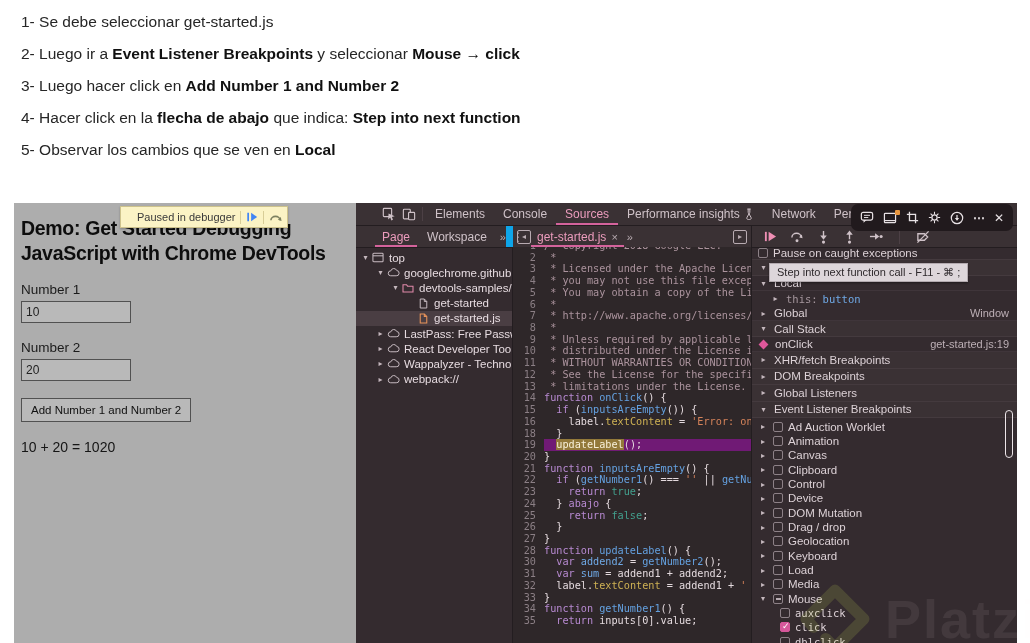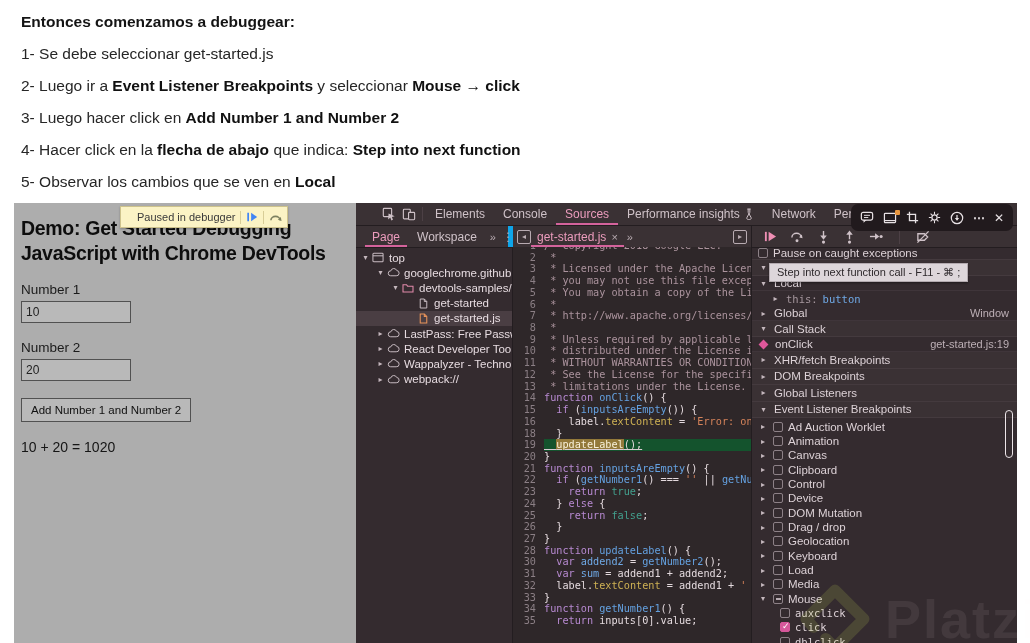--- a/index.html
+++ b/index.html
@@ -31,21 +31,21 @@
   .dt-icobtn{display:flex;align-items:center;justify-content:center;width:20px;height:20px;flex-shrink:0;}
   .vsep{width:1px;height:14px;background:#4c4045;margin:0 3px;flex-shrink:0;}
   .dt-tab{padding:0 9px;line-height:21px;color:#cfc2c8;white-space:nowrap;display:flex;align-items:center;gap:4px;}
   .dt-tab.sel{color:#ec9cbd;box-shadow:inset 0 -2px 0 #d4639c;}
   .overlay-cluster{position:absolute;top:1px;right:4px;height:27px;background:#211a1d;border-radius:7px;
                    display:flex;align-items:center;gap:9px;padding:0 9px;z-index:6;}
   .oc-ic{position:relative;display:flex;align-items:center;color:#e8e2e5;font-size:12px;}
   .badge{position:absolute;top:-2px;right:-3px;width:5px;height:5px;border-radius:1px;background:#e8963f;}
   .dt-row2{height:21px;background:#3a3134;border-bottom:1px solid #231d20;display:flex;}
   .sec{display:flex;align-items:center;box-sizing:border-box;}
-  .sec1{width:157px;border-right:5px solid #0ea5e9;padding-left:9px;gap:3px;}
+  .sec1{width:157px;border-right:7px solid #0ea5e9;padding-left:19px;gap:3px;}
   .sec2{width:239px;border-right:1px solid #231d20;padding:0 4px;}
   .sec3{flex:1;gap:13px;padding-left:12px;}
   .mini-tab{padding:0 7px;line-height:20px;color:#cfc2c8;}
   .mini-tab.sel{color:#ec9cbd;box-shadow:inset 0 -2px 0 #d4639c;}
   .chev{color:#b8abb1;font-size:11px;padding:0 3px;}
   .kebab{color:#b8abb1;font-size:12px;margin-left:auto;padding-right:8px;}
   .edit-tab{display:flex;align-items:center;gap:5px;color:#ec9cbd;box-shadow:inset 0 -2px 0 #d4639c;
             padding:0 6px;line-height:20px;}
   .edit-tab .x{color:#b8abb1;font-size:11px;}
   .sqico{width:12px;height:12px;border:1px solid #b8abb1;border-radius:2px;color:#b8abb1;font-size:8px;
@@ -56,21 +56,21 @@
   .tree-row{height:15.2px;display:flex;align-items:center;font-size:11.5px;color:#e6dbe0;white-space:nowrap;overflow:hidden;}
   .tree-row.sel{background:#4a3e43;}
   .caret{width:11px;text-align:center;font-size:8px;color:#c4b7bd;flex-shrink:0;}
   .ticon{width:14px;display:flex;justify-content:center;margin-right:4px;flex-shrink:0;}
   
   .editor{width:239px;border-right:1px solid #231d20;background:#2e2729;overflow:hidden;box-sizing:border-box;flex-shrink:0;}
   .codewrap{margin-top:-7px;}
   .cl{display:flex;height:11.72px;line-height:11.75px;font-family:"DejaVu Sans Mono",monospace;font-size:10.2px;white-space:pre;}
   .ln{width:23px;text-align:right;padding-right:8px;color:#8b7f85;flex-shrink:0;}
   .cc{flex:1;overflow:hidden;}
-  .cl.exec .cc{background:#14532d;text-decoration:underline;}
+  .cl.exec .cc{background:#701a75;}
   .cm{color:#ab939d}.kw{color:#b88ad2}.fn{color:#64a1e0}.pr{color:#cfb254}
   .st{color:#d6835a}.lit{color:#43a08e}.vr{color:#6fa9e6}.pl{color:#e4dade}
   .tok-hl{background:#93793a;color:#f8f0d9;}
   
   .sb{flex:1;position:relative;display:flex;flex-direction:column;}
   .sb-row{display:flex;align-items:center;border-bottom:1px solid #443a3e;padding-left:6px;flex-shrink:0;
           font-size:11.5px;color:#ddd2d7;gap:5px;box-sizing:border-box;}
   .sb-check{height:13px;}
   .sb-h{height:16px;background:#3a3134;}
   .sb-sub{height:15px;border-bottom:1px solid #3f353a;}
@@ -88,21 +88,20 @@
   .thumb{position:absolute;right:4px;top:163px;width:6px;height:46px;border:1.5px solid #ece5e8;border-radius:4px;}
   
   .wm{position:absolute;right:-8px;bottom:-12px;display:flex;align-items:center;gap:14px;pointer-events:none;z-index:8;}
   .wm-text{font-size:54px;font-weight:bold;letter-spacing:2px;color:rgba(255,240,245,0.075);}
   svg{display:block;}
 </style>
 </head>
 <body>
 
 <div class="doc">
-  <div class="doc-h">Entonces comenzamos a debuggear:</div>
   <div id="doc-steps">
       <div class="doc-step"><span>1- Se debe seleccionar get-started.js</span></div>
       <div class="doc-step"><span>2- Luego ir a </span><b>Event Listener Breakpoints</b><span> y seleccionar </span><b>Mouse → click</b></div>
       <div class="doc-step"><span>3- Luego hacer click en </span><b>Add Number 1 and Number 2</b></div>
       <div class="doc-step"><span>4- Hacer click en la </span><b>flecha de abajo</b><span> que indica: </span><b>Step into next function</b></div>
       <div class="doc-step"><span>5- Observar los cambios que se ven en </span><b>Local</b></div>
     </div>
 </div>
 
 <div class="demo">
@@ -388,21 +387,21 @@
           <div class="cl"><span class="ln">13</span><span class="cc"><span class="cm"> * limitations under the License. */</span></span></div>
           <div class="cl"><span class="ln">14</span><span class="cc"><span class="kw">function </span><span class="fn">onClick</span><span class="pl">() {</span></span></div>
           <div class="cl"><span class="ln">15</span><span class="cc"><span class="kw">  if </span><span class="pl">(</span><span class="fn">inputsAreEmpty</span><span class="pl">()) {</span></span></div>
           <div class="cl"><span class="ln">16</span><span class="cc"><span class="pl">    label.</span><span class="pr">textContent</span><span class="pl"> = </span><span class="st">'Error: one o</span></span></div>
           <div class="cl"><span class="ln">18</span><span class="cc"><span class="pl">  }</span></span></div>
           <div class="cl exec"><span class="ln">19</span><span class="cc"><span class="pl">  </span><span class="pl tok-hl">updateLabel</span><span class="pl">();</span></span></div>
           <div class="cl"><span class="ln">20</span><span class="cc"><span class="pl">}</span></span></div>
           <div class="cl"><span class="ln">21</span><span class="cc"><span class="kw">function </span><span class="fn">inputsAreEmpty</span><span class="pl">() {</span></span></div>
           <div class="cl"><span class="ln">22</span><span class="cc"><span class="kw">  if </span><span class="pl">(</span><span class="fn">getNumber1</span><span class="pl">() === </span><span class="st">''</span><span class="pl"> || </span><span class="fn">getNumbe</span></span></div>
           <div class="cl"><span class="ln">23</span><span class="cc"><span class="kw">    return </span><span class="lit">true</span><span class="pl">;</span></span></div>
-          <div class="cl"><span class="ln">24</span><span class="cc"><span class="pl">  } </span><span class="kw">else</span><span class="pl"> {</span></span></div>
+          <div class="cl"><span class="ln">24</span><span class="cc"><span class="pl">  } </span><span class="kw">abajo</span><span class="pl"> {</span></span></div>
           <div class="cl"><span class="ln">25</span><span class="cc"><span class="kw">    return </span><span class="lit">false</span><span class="pl">;</span></span></div>
           <div class="cl"><span class="ln">26</span><span class="cc"><span class="pl">  }</span></span></div>
           <div class="cl"><span class="ln">27</span><span class="cc"><span class="pl">}</span></span></div>
           <div class="cl"><span class="ln">28</span><span class="cc"><span class="kw">function </span><span class="fn">updateLabel</span><span class="pl">() {</span></span></div>
           <div class="cl"><span class="ln">30</span><span class="cc"><span class="kw">  var </span><span class="vr">addend2</span><span class="pl"> = </span><span class="fn">getNumber2</span><span class="pl">();</span></span></div>
           <div class="cl"><span class="ln">31</span><span class="cc"><span class="kw">  var </span><span class="vr">sum</span><span class="pl"> = addend1 + addend2;</span></span></div>
           <div class="cl"><span class="ln">32</span><span class="cc"><span class="pl">  label.</span><span class="pr">textContent</span><span class="pl"> = addend1 + </span><span class="st">' + '</span></span></div>
           <div class="cl"><span class="ln">33</span><span class="cc"><span class="pl">}</span></span></div>
           <div class="cl"><span class="ln">34</span><span class="cc"><span class="kw">function </span><span class="fn">getNumber1</span><span class="pl">() {</span></span></div>
           <div class="cl"><span class="ln">35</span><span class="cc"><span class="kw">  return </span><span class="pl">inputs[0].value;</span></span></div>

